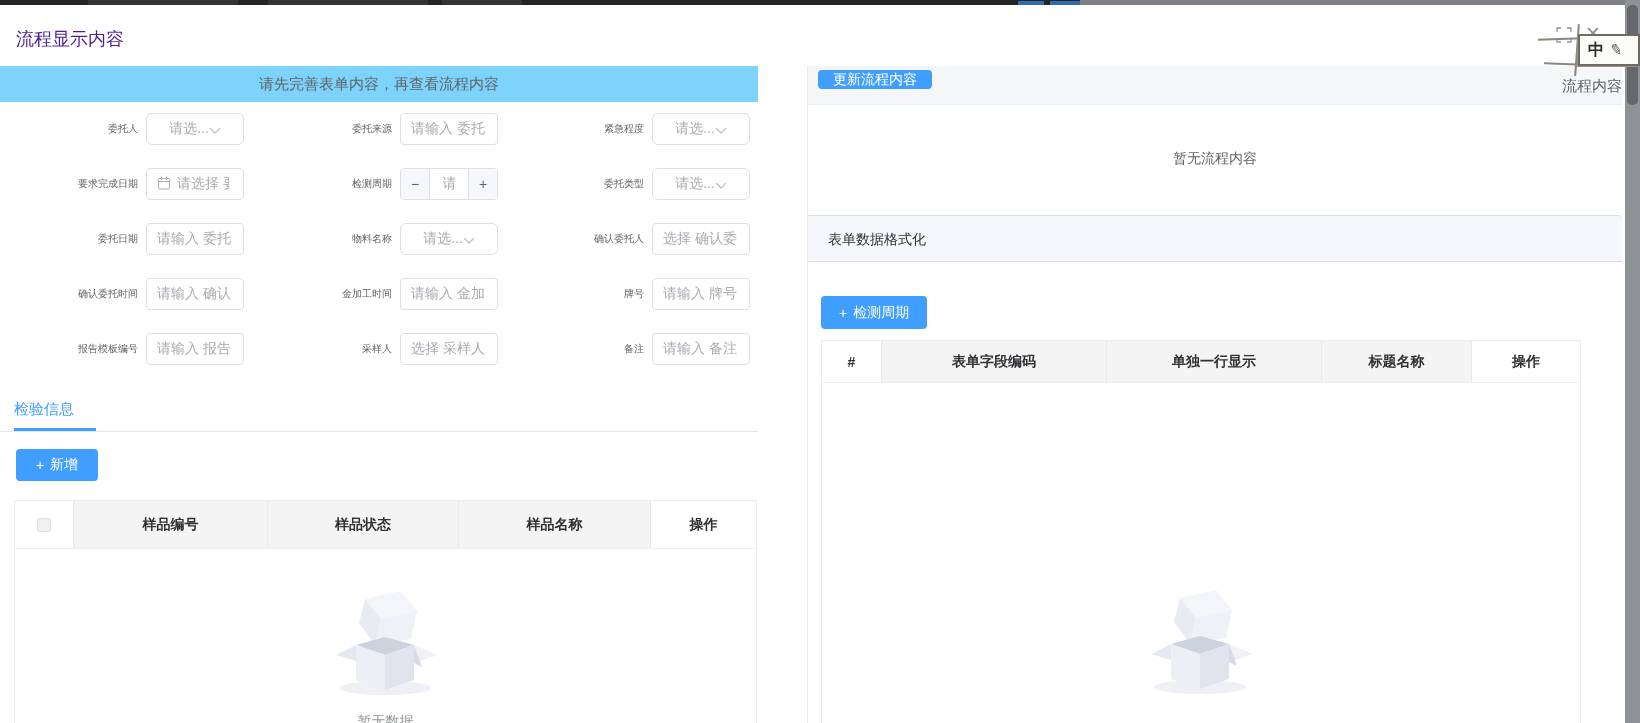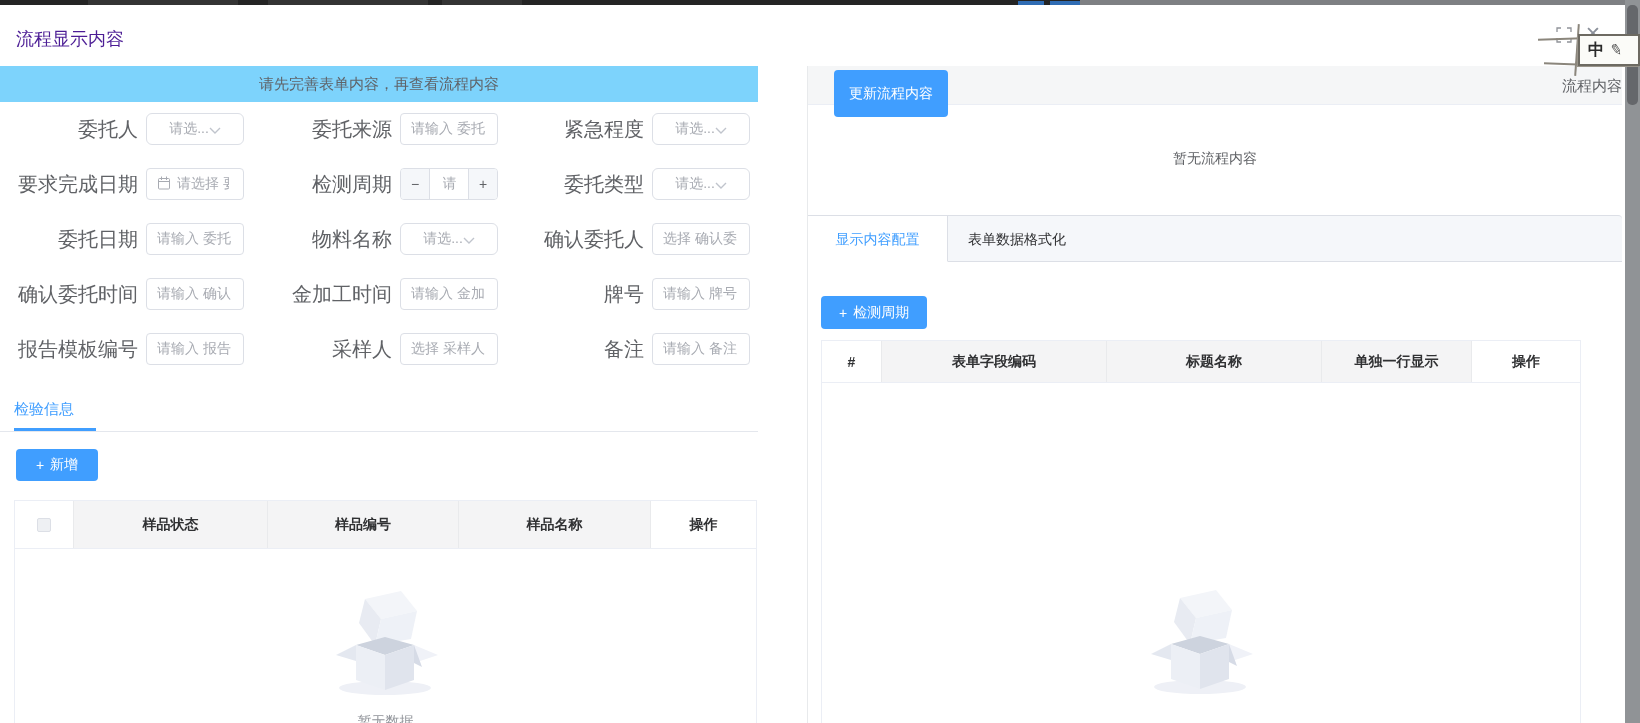--- a/index.html
+++ b/index.html
@@ -19,21 +19,21 @@
     border-radius:0 10px 0 0; z-index:3; }
   .modal-title { position:absolute; left:16px; top:22px; font-size:18px; color:#4c1d95; }
   .fs-icon { position:absolute; left:1556px; top:22px; width:16px; height:16px; cursor:pointer; }
   .close-icon { position:absolute; left:1585px; top:17px; font-size:19px; color:#8a8f99; cursor:pointer; }
 
   
   .banner { position:absolute; left:0; top:61px; width:758px; height:36px; background:#7dd3fc;
     color:#5f6368; font-size:15px; text-align:center; line-height:36px; }
   .form { position:absolute; left:0; top:108px; width:758px; display:grid;
     grid-template-columns:138px 98px 140px 98px 138px 98px; column-gap:8px; row-gap:23px; }
-  .flabel { font-size:20px; color:#606266; text-align:right; line-height:32px;
+  .flabel { font-size:10px; color:#606266; text-align:right; line-height:32px;
     white-space:nowrap; overflow:hidden; }
   .ctl { height:32px; border:1px solid #dcdfe6; border-radius:4px; background:#fff;
     display:flex; align-items:center; padding:0 10px; font-size:14px; color:#a8abb2;
     white-space:nowrap; overflow:hidden; }
   .ctl .ph { overflow:hidden; white-space:nowrap; }
   .ctl.select { justify-content:center;border-radius:6px; }
   .ctl.date { gap:6px; }
   .clip-date { display:inline-block; width:52px; overflow:hidden; }
   .stepper { height:32px; border:1px solid #dcdfe6; border-radius:4px; background:#fff;
     display:grid; grid-template-columns:29px 1fr 29px; overflow:hidden; }
@@ -64,21 +64,21 @@
   .th.last { border-right:none; }
   .checkbox { width:14px; height:14px; border:1px solid #dcdfe6; border-radius:2px; background:#eef0f3; }
 
   .empty { position:absolute; left:50%; transform:translateX(-50%); text-align:center; }
   .empty-text { margin-top:12px; font-size:14px; color:#909399; }
 
   
   .vdivider { position:absolute; left:807px; top:61px; width:1px; height:657px; background:#e8eaec; }
   .rheader { position:absolute; left:808px; top:61px; width:814px; height:39px; background:#f5f6f7;
     border-bottom:1px solid #ebeef5; }
-  .update-btn { position:absolute; left:26px; top:4px; height:47px; padding:0 15px; }
+  .update-btn { position:absolute; left:10px; top:4px; height:19px; padding:0 15px; }
   .rtitle { width:100%; text-align:right; line-height:39px; font-size:15px; color:#606266; }
   .rflow-empty { position:absolute; left:808px; top:145px; width:814px; text-align:center;
     font-size:14px; color:#606266; }
   .rtabs { position:absolute; left:808px; top:210px; width:814px; height:47px; background:#f5f7fa;
     border-top:1px solid #dcdfe6; border-radius:0 4px 0 0; display:flex; }
   .rtab { height:46px; line-height:46px; font-size:14px; border-bottom:1px solid #dcdfe6; cursor:pointer; }
   .rtab.active { width:140px; text-align:center; background:#fff; color:#409eff; border-bottom-color:#fff;
     border-right:1px solid #dcdfe6; }
   .rtab.inactive { padding:0 20px; color:#303133; }
   .rtabs-filler { flex:1; border-bottom:1px solid #dcdfe6; }
@@ -222,22 +222,22 @@
   <button class="btn-primary add-btn">
     <span>+</span>
     <span>新增</span>
   </button>
 
   <div class="ltable">
     <div class="thead">
       <div class="th white">
           <span class="checkbox"></span>
         </div>
+      <div class="th">样品编号</div>
       <div class="th">样品状态</div>
-      <div class="th">样品编号</div>
       <div class="th">样品名称</div>
       <div class="th white last">操作</div>
     </div>
     <div class="empty" style="top:88px;">
       <svg width="130" height="108" viewBox="0 0 130 108">
         <ellipse cx="64" cy="99" rx="46" ry="7" fill="#eef0f6"></ellipse>
         <polygon points="44,10 80,2 96,22 60,30" fill="#f3f5f9"></polygon>
         <polygon points="44,10 60,30 54,56 38,34" fill="#e8ebf2"></polygon>
         <polygon points="60,30 96,22 90,50 54,56" fill="#eef1f7"></polygon>
         <polygon points="35,56 64,48 93,56 64,66" fill="#cdd3de"></polygon>
@@ -254,36 +254,35 @@
   <div class="vdivider"></div>
 
   <div class="rheader">
     <button class="btn-primary update-btn">更新流程内容</button>
     <div class="rtitle">流程内容</div>
   </div>
 
   <div class="rflow-empty">暂无流程内容</div>
 
   <div class="rtabs">
-    <div class="rtab active">显示内容配置</div>
     <div class="rtab inactive">表单数据格式化</div>
     <div class="rtabs-filler"></div>
   </div>
 
   <button class="btn-primary add-field-btn">
     <span>+</span>
     <span>检测周期</span>
   </button>
 
   <div class="rtable">
     <div class="thead">
       <div class="th white">#</div>
       <div class="th">表单字段编码</div>
+      <div class="th">单独一行显示</div>
       <div class="th">标题名称</div>
-      <div class="th">单独一行显示</div>
       <div class="th white last">操作</div>
     </div>
     <div class="empty" style="top:247px;">
       <svg width="130" height="108" viewBox="0 0 130 108">
         <ellipse cx="64" cy="99" rx="46" ry="7" fill="#eef0f6"></ellipse>
         <polygon points="44,10 80,2 96,22 60,30" fill="#f3f5f9"></polygon>
         <polygon points="44,10 60,30 54,56 38,34" fill="#e8ebf2"></polygon>
         <polygon points="60,30 96,22 90,50 54,56" fill="#eef1f7"></polygon>
         <polygon points="35,56 64,48 93,56 64,66" fill="#cdd3de"></polygon>
         <polygon points="35,56 64,66 64,101 35,91" fill="#eceff5"></polygon>

